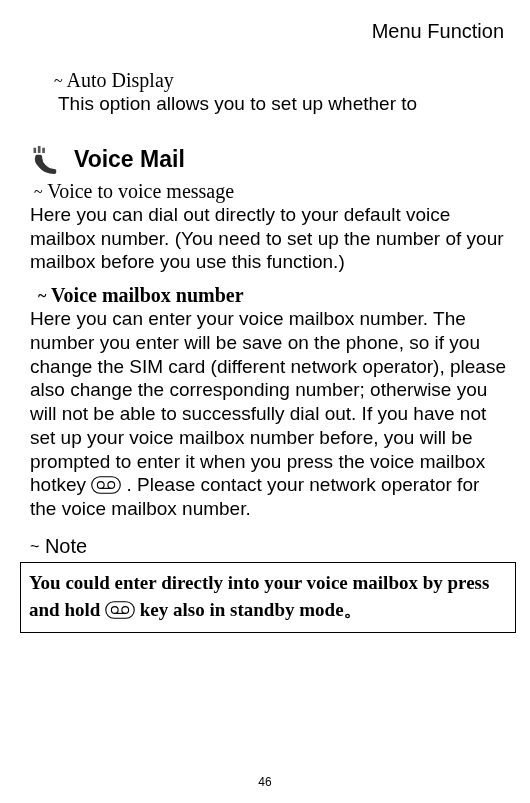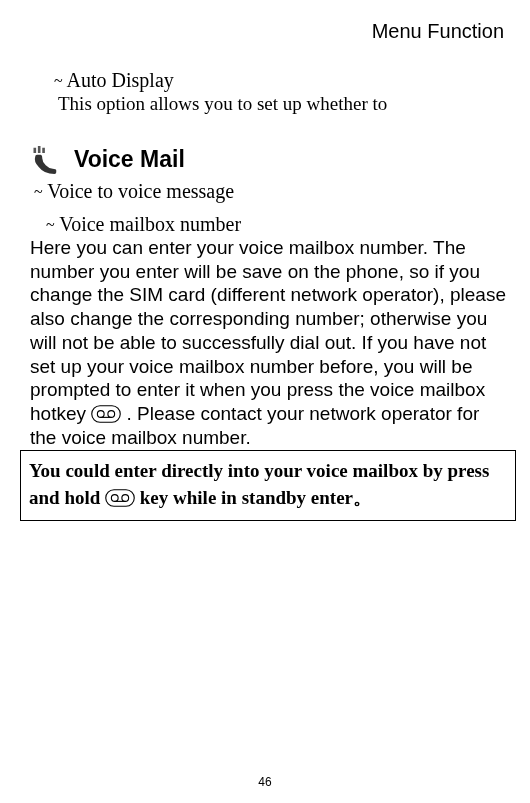--- a/index.html
+++ b/index.html
@@ -25,21 +25,21 @@
   }
   .bullet-line {
     font-size: 20px;
     margin-left: 24px;
   }
   .bullet-dot {
     font-size: 16px;
     vertical-align: 1px;
   }
   .body-block {
-    font-family: Liberation Serif, serif;
+    font-family: Liberation Sans, sans-serif;
     font-size: 19px;
     line-height: 1.25;
     margin-left: 8px;
   }
   .body-block .indent {
     margin-left: 20px;
   }
   .section-heading {
     display: flex;
     align-items: center;
@@ -117,43 +117,48 @@
       <rect x="14" y="2" width="3" height="6" fill="#555"></rect>
       <path d="M6 12 Q6 10 8 10 L12 10 Q14 10 14 14 Q14 18 18 22 Q22 26 26 26 Q30 26 30 28 L30 30 Q30 32 28 32 Q16 32 10 24 Q4 18 6 12 Z" fill="#333"></path>
     </svg>
     <span class="title">Voice Mail</span>
   </div>
 
   <div class="bullet-line" style="margin-left:4px;">
     <span class="bullet-dot">~</span>
     <span>Voice to voice message</span>
   </div>
+  <div class="para">Here you can dial out directly to your default voice mailbox number. (You need to set up the number of your mailbox before you use this function.)</div>
 
   <div class="gap-block"></div>
 
-  <div class="bullet-line" style="margin-left:16px;">
+  <div class="bullet-line" style="margin-left:8px;font-weight:bold;">
     <span class="bullet-dot">~</span>
     <span>Voice mailbox number</span>
   </div>
   <div class="para">
     <span class="inline">Here you can enter your voice mailbox number. The number you enter will be save on the phone, so if you change the SIM card (different network operator), please also change the corresponding number; otherwise you will not be able to successfully dial out. If you have not set up your voice mailbox number before, you will be prompted to enter it when you press the voice mailbox hotkey </span>
     <svg class="key-icon" viewBox="0 0 40 24">
       <rect x="1" y="1" width="38" height="22" rx="11" ry="11" fill="none" stroke="#000" stroke-width="1.5"></rect>
       <circle cx="13" cy="12" r="4.5" fill="none" stroke="#000" stroke-width="1.5"></circle>
       <circle cx="27" cy="12" r="4.5" fill="none" stroke="#000" stroke-width="1.5"></circle>
       <line x1="13" y1="16.5" x2="27" y2="16.5" stroke="#000" stroke-width="1.5"></line>
     </svg>
     <span class="inline">. Please contact your network operator for the voice mailbox number.</span>
   </div>
 
+  <div class="note-heading">
+    <span class="bullet-dot">~</span>
+    <span>Note</span>
+  </div>
   <div class="note-box">
     <span class="inline">You could enter directly into your voice mailbox by press and hold </span>
     <svg class="key-icon" viewBox="0 0 40 24">
       <rect x="1" y="1" width="38" height="22" rx="11" ry="11" fill="none" stroke="#000" stroke-width="1.5"></rect>
       <circle cx="13" cy="12" r="4.5" fill="none" stroke="#000" stroke-width="1.5"></circle>
       <circle cx="27" cy="12" r="4.5" fill="none" stroke="#000" stroke-width="1.5"></circle>
       <line x1="13" y1="16.5" x2="27" y2="16.5" stroke="#000" stroke-width="1.5"></line>
     </svg>
-    <span class="inline"> key while in standby enter。</span>
+    <span class="inline"> key also in standby mode。</span>
   </div>
 </div>
 
 <div class="page-num">46</div>
 
 </body></html>

